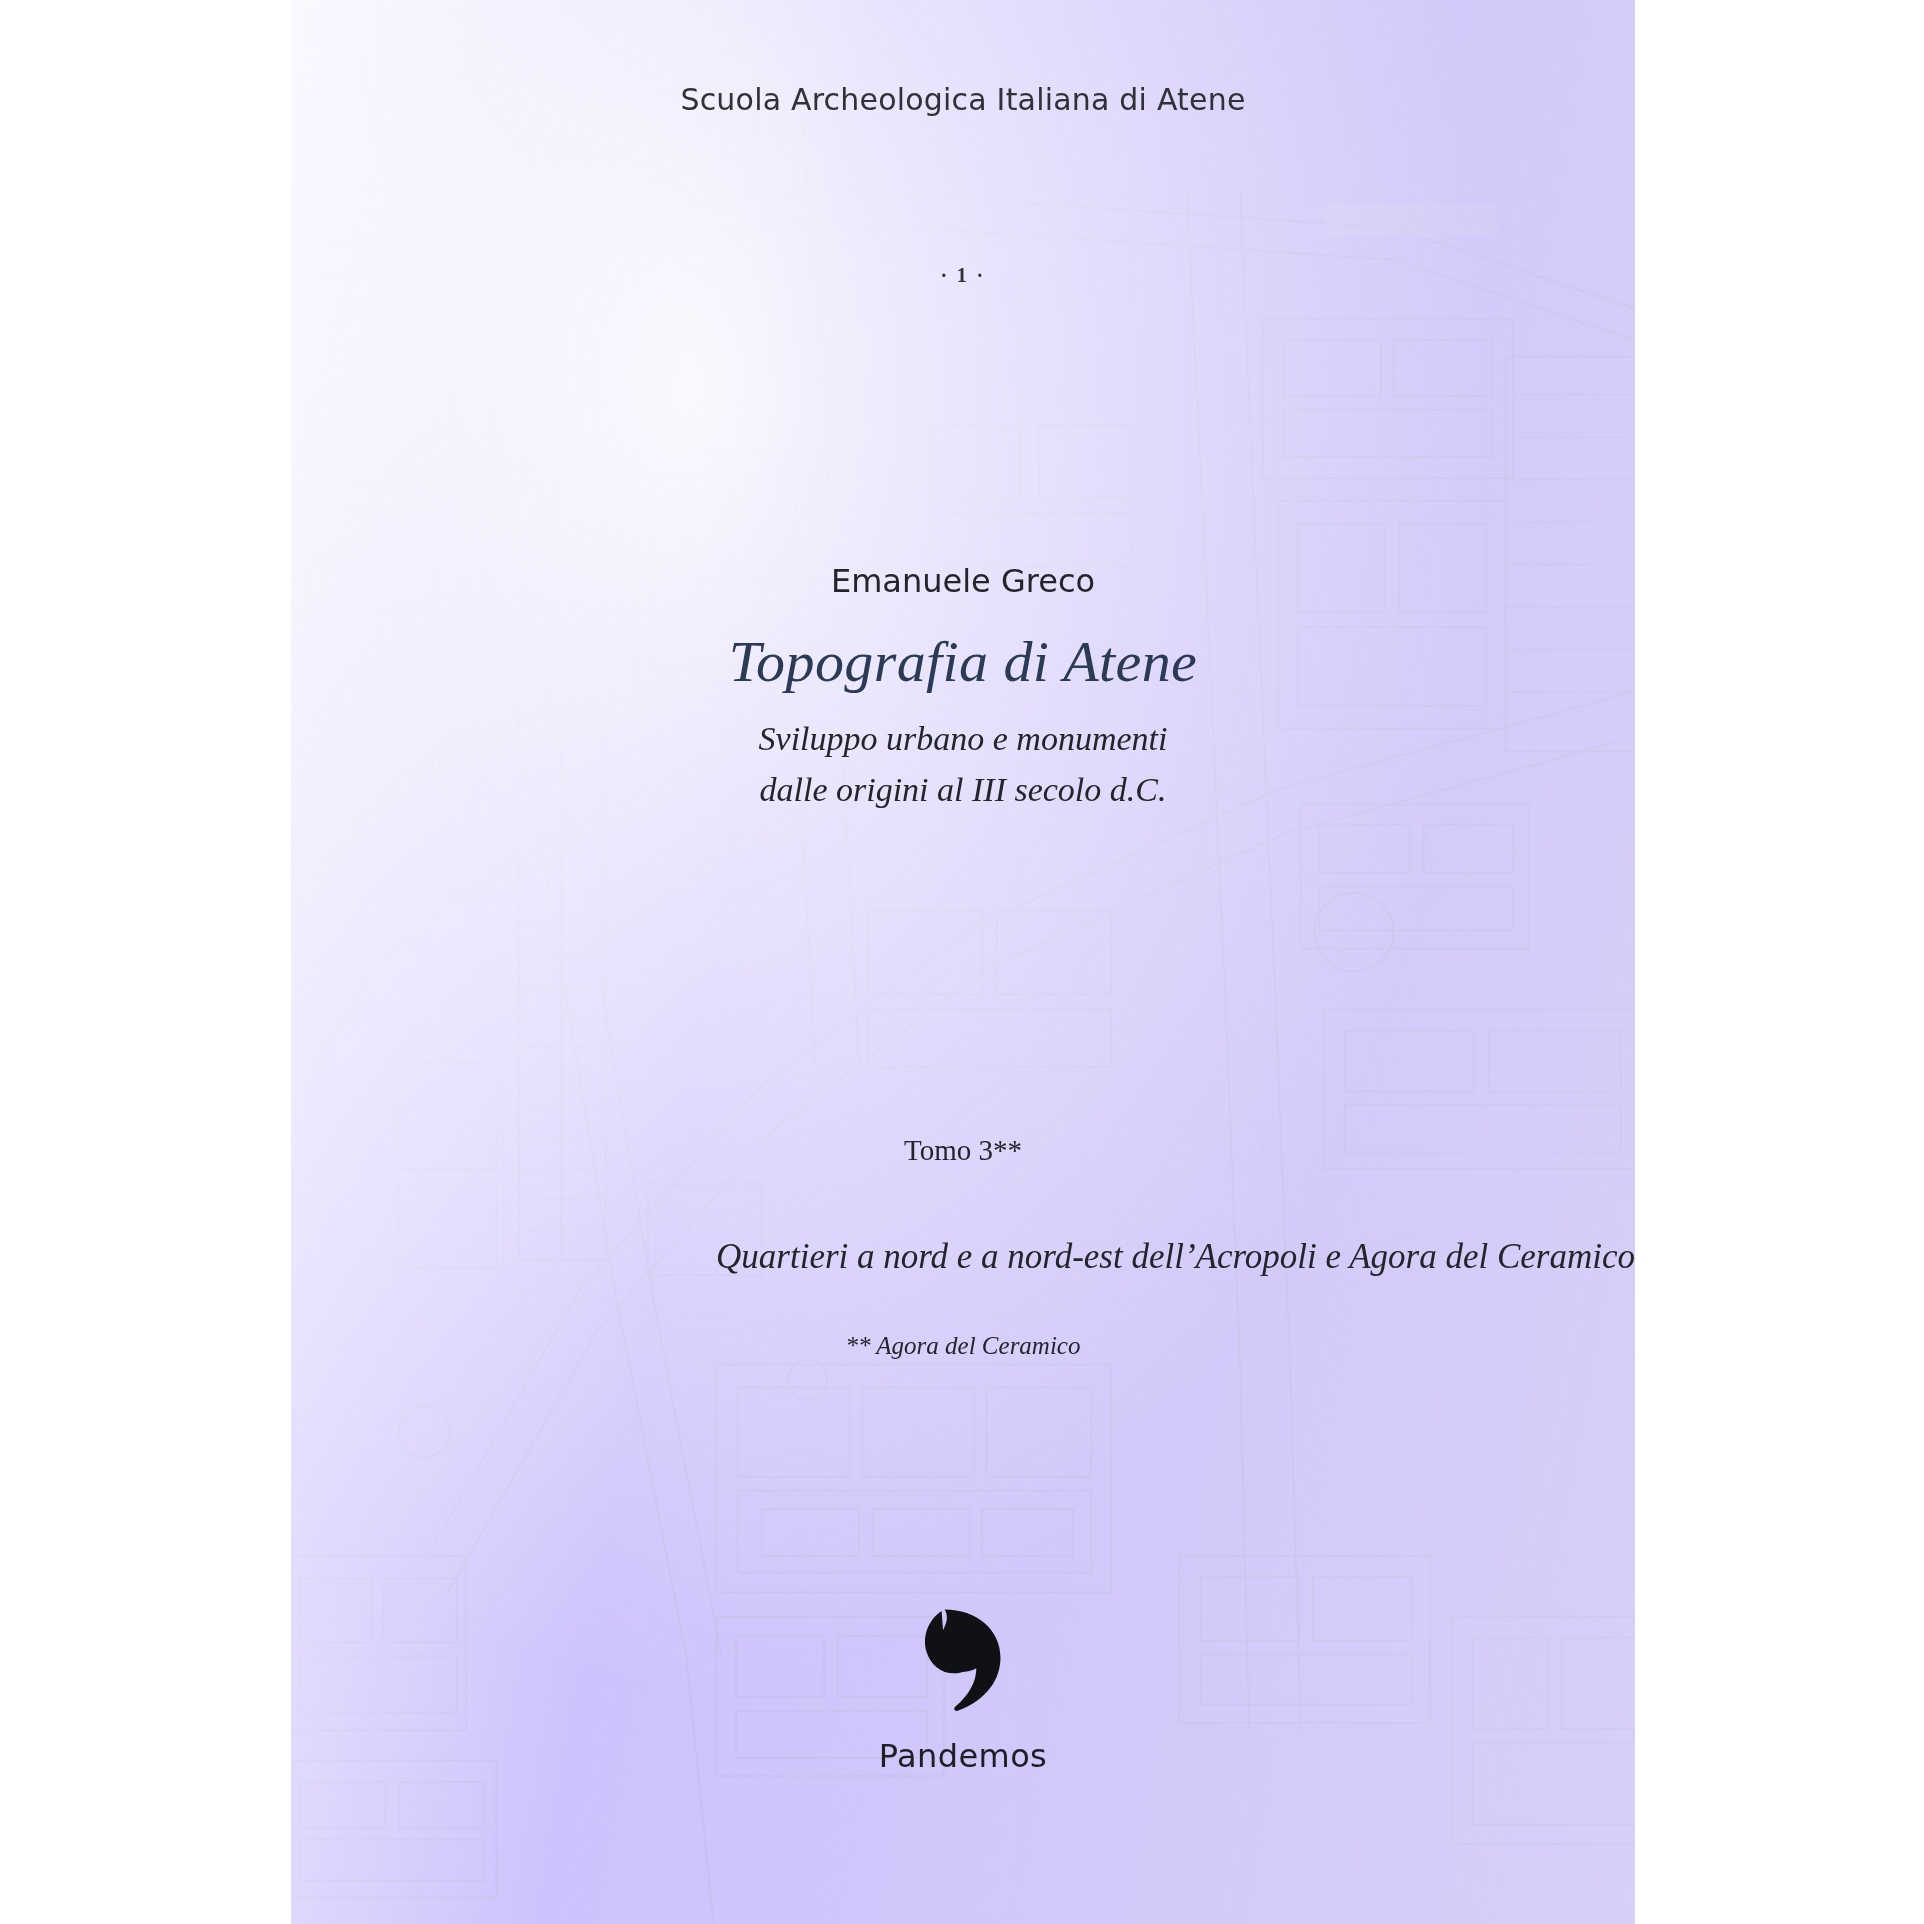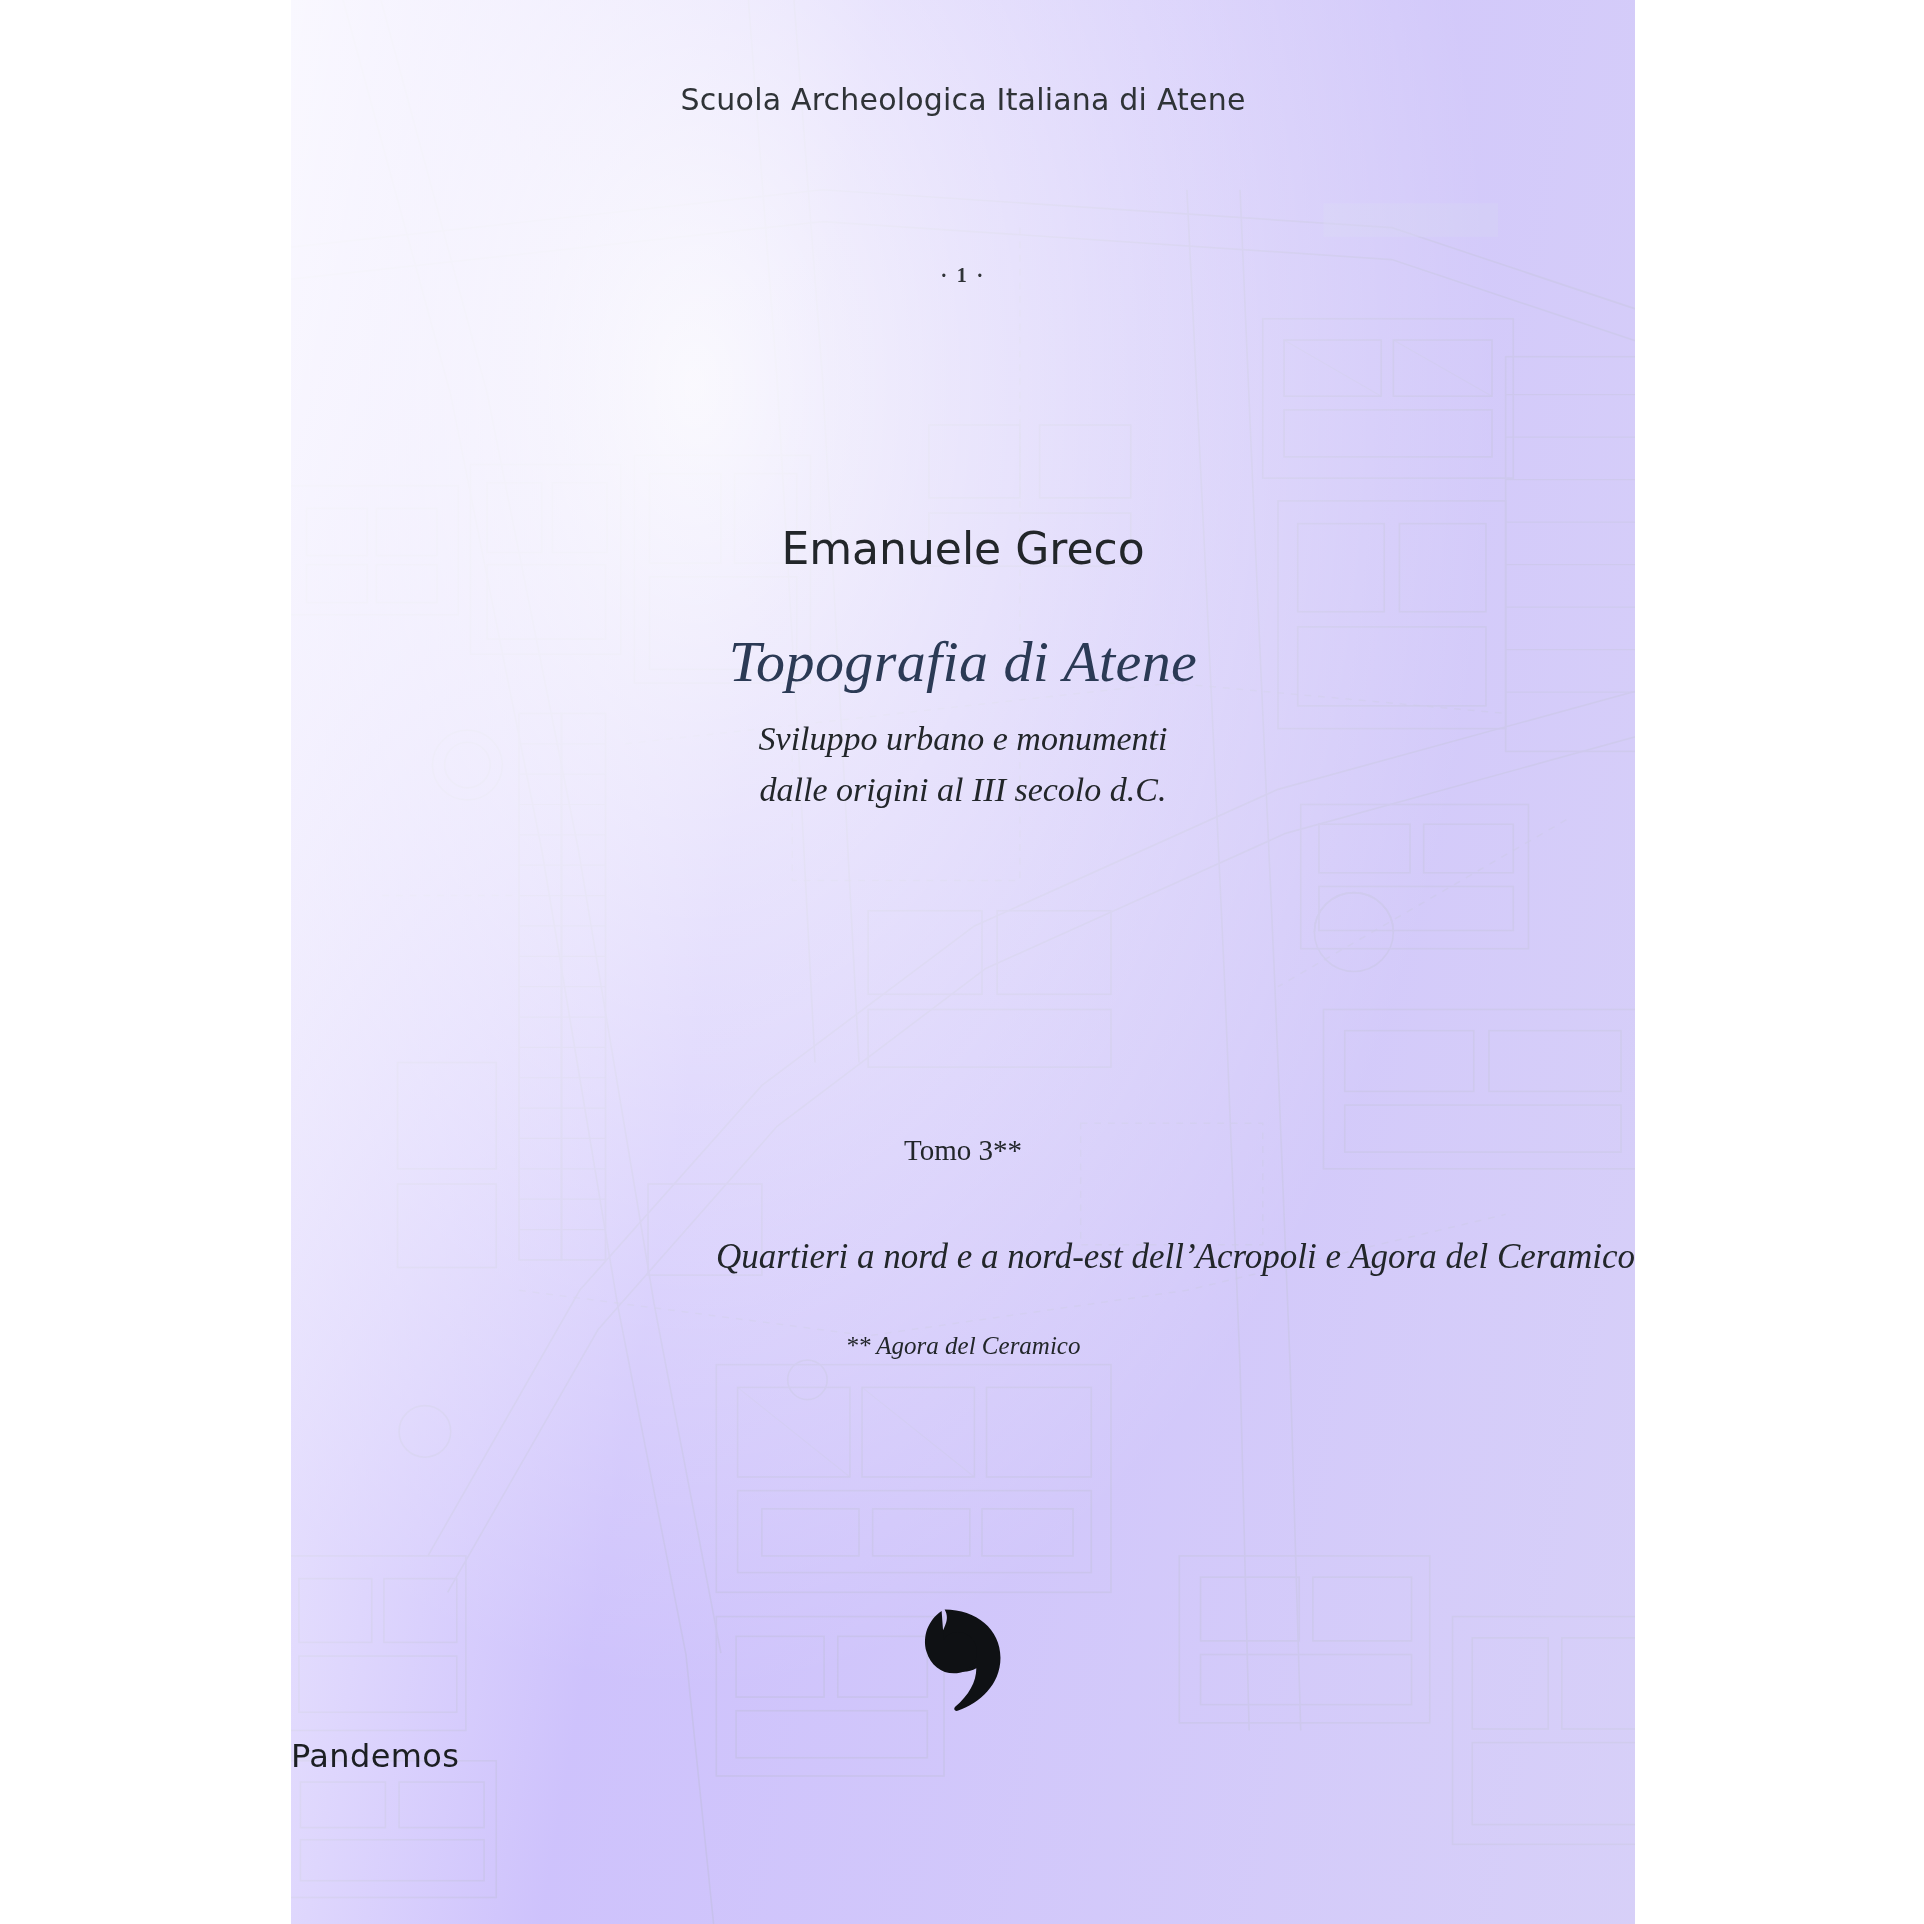--- a/index.html
+++ b/index.html
@@ -68,22 +68,22 @@
   #series-number {
     top: 264px;
     font-size: 20px;
     letter-spacing: 2.3px;
     color: #2f3337;
     font-family: "Liberation Serif", serif;
     font-weight: bold;
   }
 
   #author {
-    top: 523px;
-    font-size: 44px;
+    top: 562px;
+    font-size: 32px;
     color: #22262a;
     font-family: "DejaVu Sans", sans-serif;
   }
 
   #title {
     top: 628px;
     font-size: 58px;
     font-style: italic;
     color: #2b3a55;
     font-family: "Liberation Serif", serif;
@@ -129,21 +129,21 @@
     color: #22262a;
     font-family: "Liberation Serif", serif;
   }
 
   
   #pub-mark {
     position: absolute;
     left: 0;
     width: 100%;
     top: 1609px;
-    text-align: left;
+    text-align: center;
   }
   #pub-logo {
     display: block;
     margin: 0 auto 13.7px auto;
   }
   #pub-name {
     font-size: 32px;
     color: #1c1f23;
     font-family: "DejaVu Sans", sans-serif;
     letter-spacing: 0.4px;

